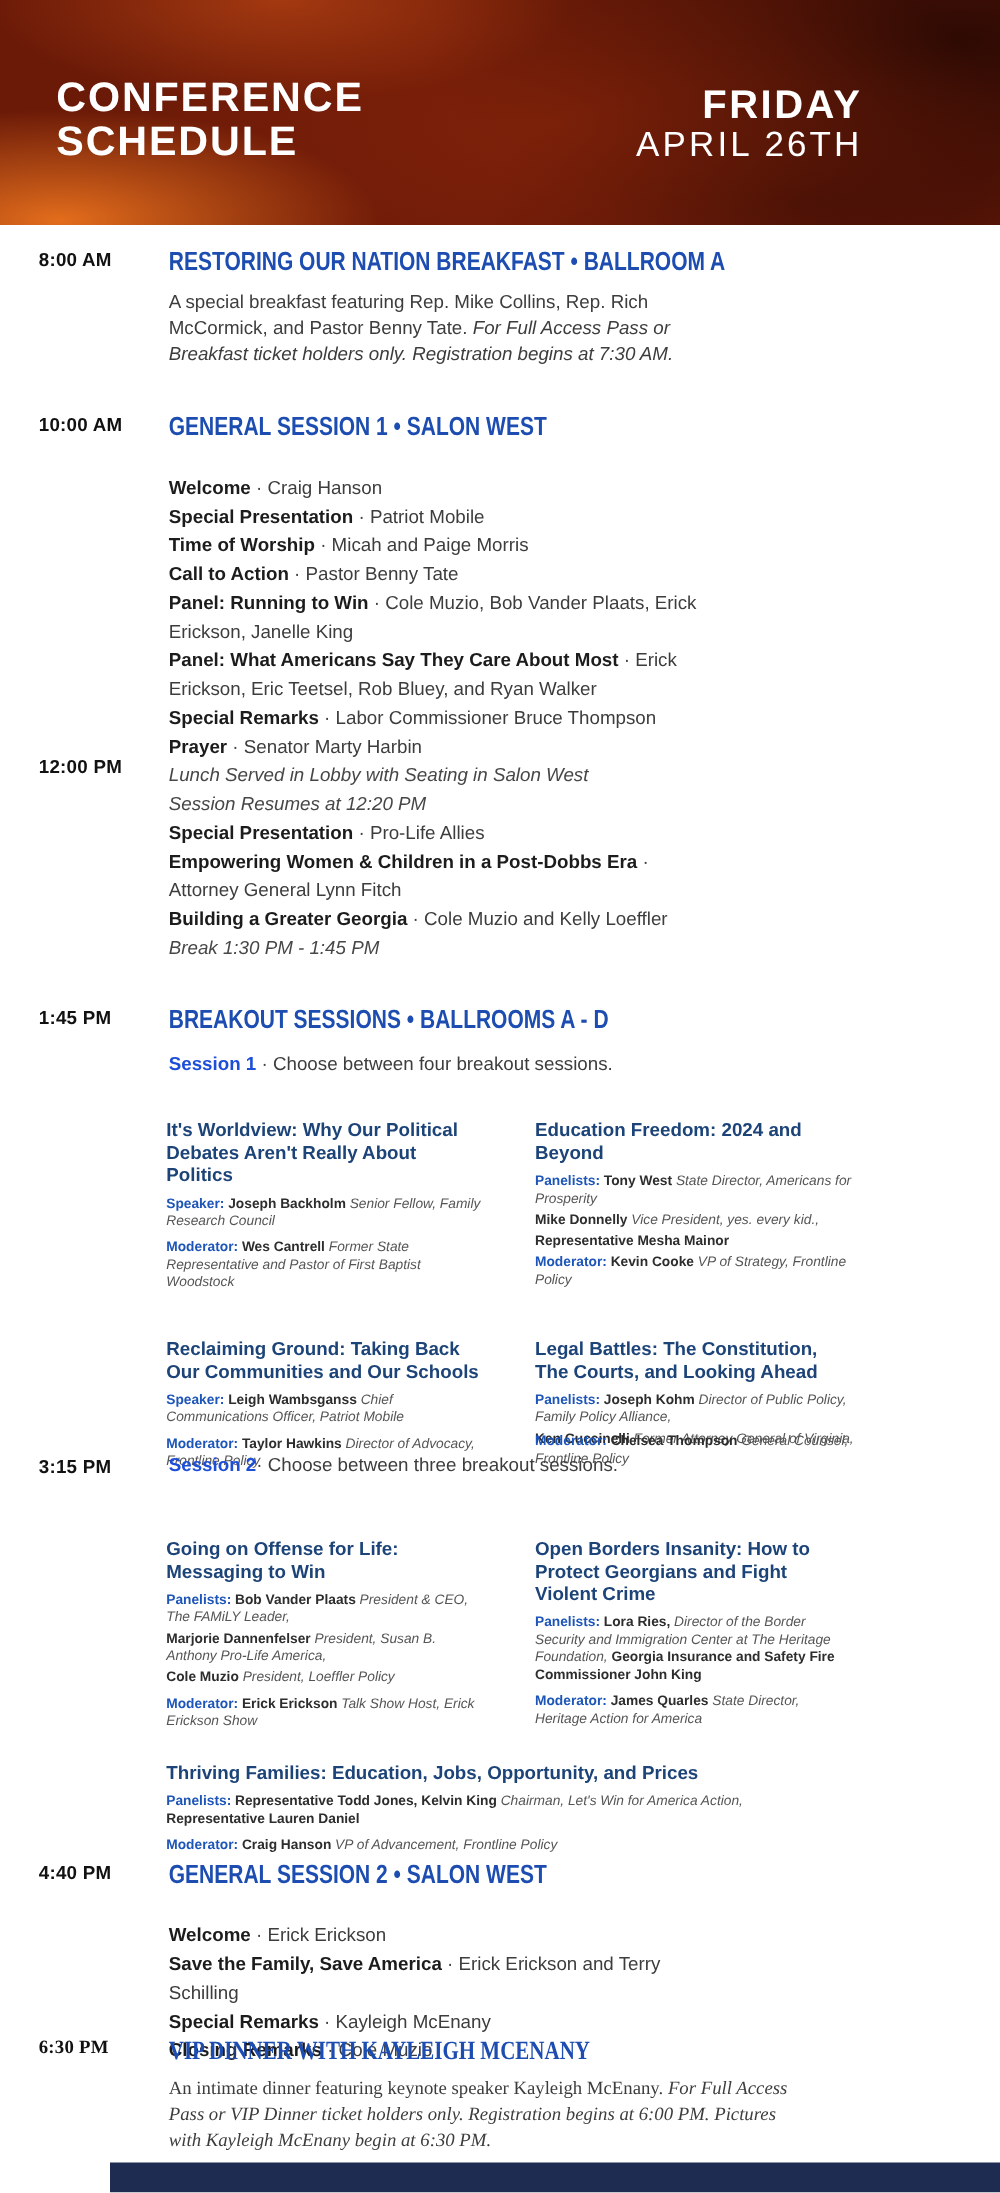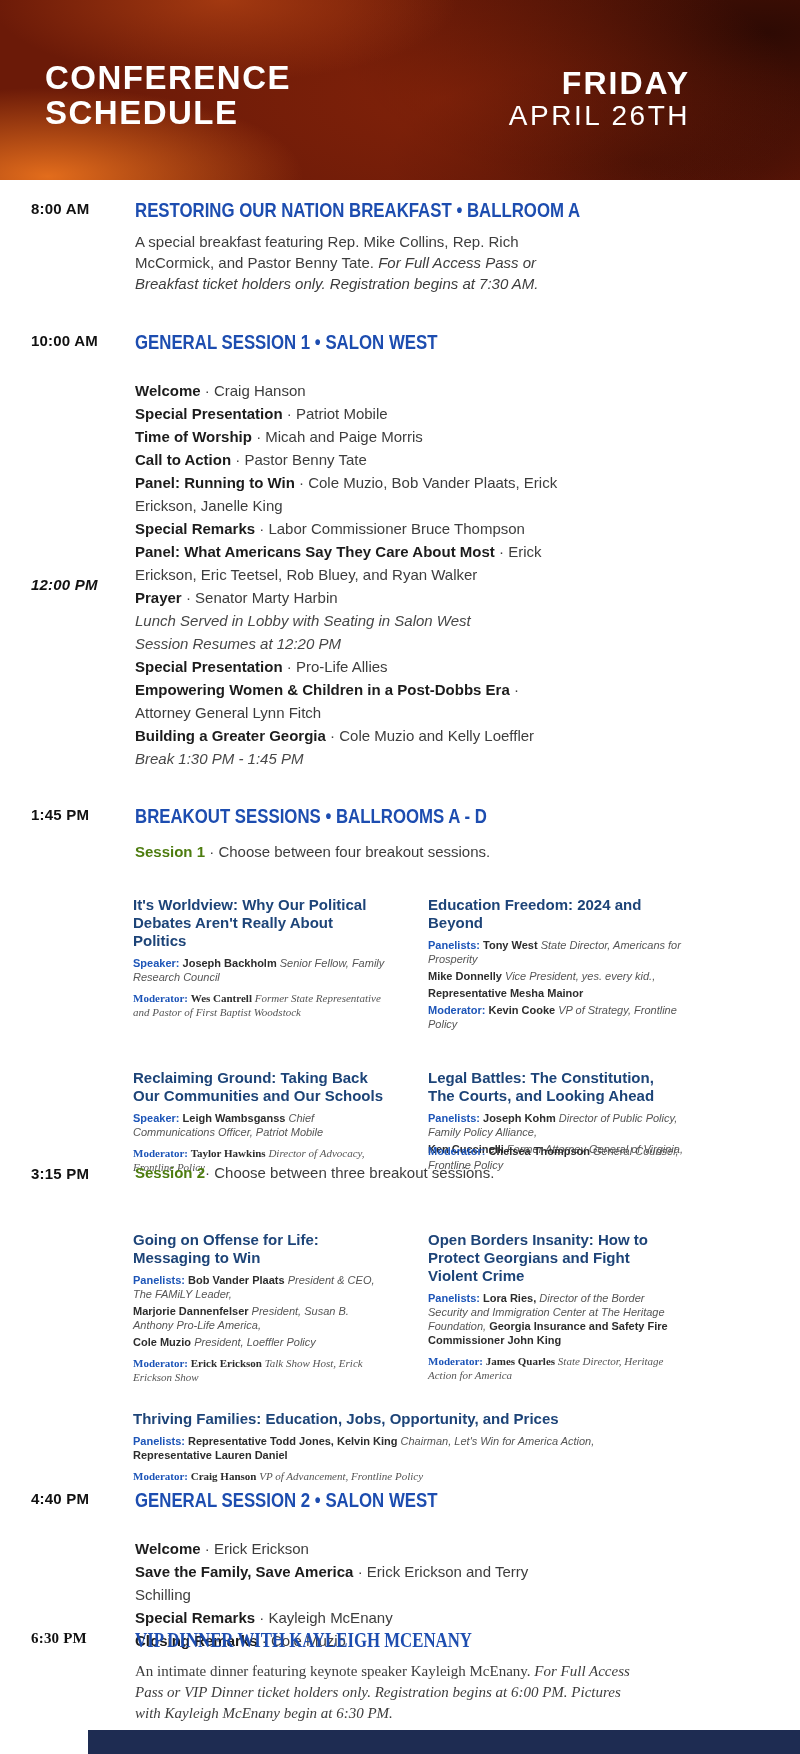--- a/index.html
+++ b/index.html
@@ -20,46 +20,46 @@
   .hero-title{position:absolute;left:45px;top:60px;color:#fff;font-weight:800;
     font-size:33px;line-height:35px;letter-spacing:1.5px;}
   .hero-date{position:absolute;right:110px;top:66px;color:#fff;text-align:right;}
   .hero-date .day{font-size:32px;font-weight:800;letter-spacing:2px;line-height:34px;}
   .hero-date .date{font-size:28px;font-weight:400;letter-spacing:2.5px;line-height:32px;}
 
   
   .section{position:absolute;left:0;width:636px;}
   .time{position:absolute;left:31px;top:3px;width:100px;font-size:15px;font-weight:700;
     color:#111;letter-spacing:.2px;white-space:nowrap;}
-  .time.mid{top:247px;font-style:italic;}
+  .time.mid{top:276px;}
   .content{margin-left:135px;}
   .sec-heading{margin:0;color:#1d4db0;font-size:21px;font-weight:800;line-height:26px;
     white-space:nowrap;transform:scaleX(.8);transform-origin:left top;text-transform:uppercase;}
 
   .body-par{margin:8px 0 0;font-size:15px;line-height:21px;color:#3d3d3d;max-width:450px;}
   .body-par.wide{max-width:535px;}
   .body-par i{color:#3d3d3d;}
 
   .gs-list{margin-top:24px;max-width:430px;}
   .gs-item{margin:0;font-size:15px;line-height:23px;color:#3d3d3d;}
   .gs-item b{color:#1c1c1c;}
   .gs-item .dot{color:#3d3d3d;}
   .gs-item i{color:#474747;}
 
   .intro{margin:0;font-size:15px;line-height:21px;color:#3d3d3d;}
-  .intro b{color:#4d7c0f;}
+  .intro b{color:#1d4ed8;}
 
   .cards{display:grid;grid-template-columns:257px 255px;column-gap:54px;row-gap:26px;
     margin-left:133px;margin-top:0;gap:38px;}
   .card-title{margin:0 0 6px;font-size:15px;line-height:18px;font-weight:700;color:#1d4478;}
   .crow{margin:3px 0 0;font-size:11px;line-height:14px;color:#4a4a4a;}
   .crow .lbl{color:#1d55b8;font-weight:700;}
   .crow .nm{color:#2d2d2d;font-weight:700;}
   .crow .rl{color:#555;font-style:italic;}
-  .crow.mod{margin-top:7px;font-family:Liberation Serif, serif;}
+  .crow.mod{margin-top:7px;}
   .crow.overlap{margin-top:-12px;}
   .wide-card{margin-left:133px;margin-top:26px;max-width:560px;}
 
   
   .s1{top:197px;} .s2{top:329px;} .s3{top:803px;} .s4{top:1162px;}
   .s5{top:1487px;} .s6{top:1627px;font-family:Liberation Serif, serif;}
   .s3 .intro{margin-top:12px;}
   .s3 .cards{margin-top:34px;}
   .s4 .cards{margin-top:48px;}
   .footer-bar{position:absolute;left:88px;right:0;top:1730px;height:24px;background:#1e2c52;}
@@ -92,22 +92,22 @@
     <div class="time">10:00 AM</div>
     <div class="time mid">12:00 PM</div>
     <div class="content">
       <h2 class="sec-heading">GENERAL SESSION 1 • SALON WEST</h2>
       <div class="gs-list">
         <p class="gs-item"><b>Welcome</b> <span class="dot">·</span> <span>Craig Hanson</span></p>
         <p class="gs-item"><b>Special Presentation</b> <span class="dot">·</span> <span>Patriot Mobile</span></p>
         <p class="gs-item"><b>Time of Worship</b> <span class="dot">·</span> <span>Micah and Paige Morris</span></p>
         <p class="gs-item"><b>Call to Action</b> <span class="dot">·</span> <span>Pastor Benny Tate</span></p>
         <p class="gs-item"><b>Panel: Running to Win</b> <span class="dot">·</span> <span>Cole Muzio, Bob Vander Plaats, Erick Erickson,  Janelle King</span></p>
+        <p class="gs-item"><b>Panel: What Americans Say They Care About Most</b> <span class="dot">·</span> <span>Erick Erickson, Eric Teetsel, Rob Bluey, and Ryan Walker</span></p>
         <p class="gs-item"><b>Special Remarks</b> <span class="dot">·</span> <span>Labor Commissioner Bruce Thompson</span></p>
-        <p class="gs-item"><b>Panel: What Americans Say They Care About Most</b> <span class="dot">·</span> <span>Erick Erickson, Eric Teetsel, Rob Bluey, and Ryan Walker</span></p>
         <p class="gs-item"><b>Prayer</b> <span class="dot">·</span> <span>Senator Marty Harbin</span></p>
         <p class="gs-item"><i>Lunch Served in Lobby with Seating in Salon West</i></p>
         <p class="gs-item"><i>Session Resumes at 12:20 PM</i></p>
         <p class="gs-item"><b>Special Presentation</b> <span class="dot">·</span> <span>Pro-Life Allies</span></p>
         <p class="gs-item"><b>Empowering Women &amp; Children in a Post-Dobbs Era</b> <span class="dot">·</span> <span>Attorney General Lynn Fitch</span></p>
         <p class="gs-item"><b>Building a Greater Georgia</b> <span class="dot">·</span> <span>Cole Muzio and Kelly Loeffler</span></p>
         <p class="gs-item"><i>Break 1:30 PM - 1:45 PM</i></p>
       </div>
     </div>
   </div>

